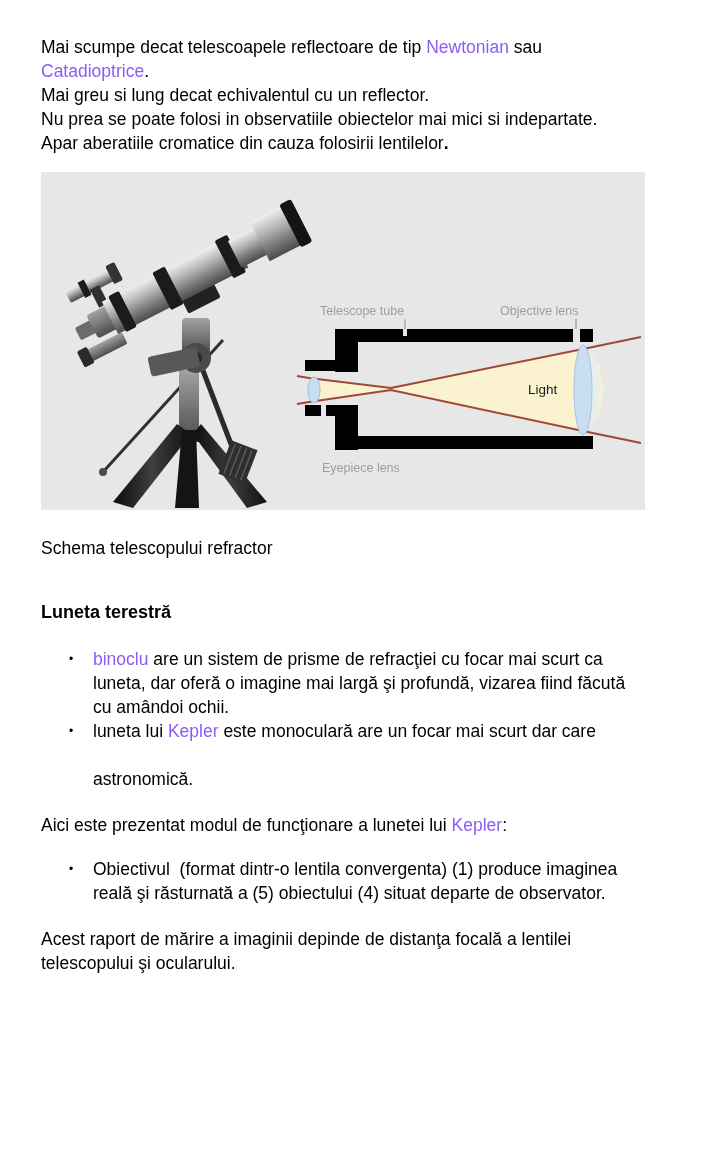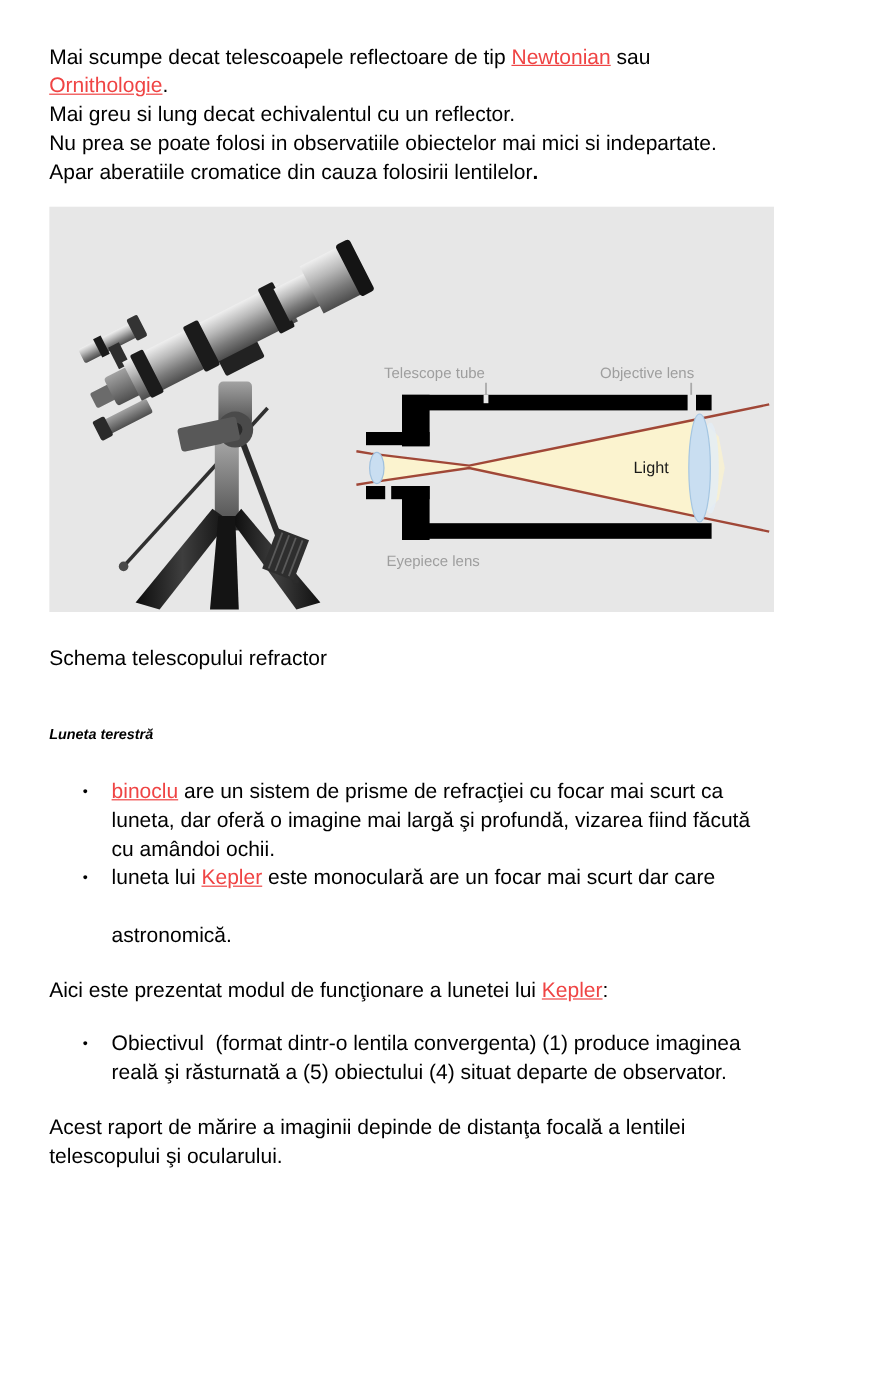--- a/index.html
+++ b/index.html
@@ -4,43 +4,43 @@
 <style>
   html,body{margin:0;padding:0;background:#ffffff;}
   body{
     width:726px;height:1155px;box-sizing:border-box;
     padding:35px 13px 0 41px;
     font-family:"Liberation Sans","DejaVu Sans",sans-serif;
     font-size:17.5px;line-height:24px;color:#000;
     overflow:hidden;
   }
   p{margin:0;}
-  a.lnk{color:#ef4444;text-decoration:underline;cursor:pointer;}
+  a.lnk{color:#8b5cf6;cursor:pointer;}
   .bold-dot{font-weight:bold;}
   figure.tele{margin:17px 0 0;width:544px;height:338px;}
   p.caption{margin:26px 0 0;width:672px;text-align:left;}
-  h3.sect{margin:40px 0 0;font-size:12px;line-height:24px;font-style:italic;font-weight:bold;}
+  h3.sect{margin:40px 0 0;font-size:18px;line-height:24px;font-weight:bold;}
   ul.blt{list-style:none;margin:23px 0 0;padding:0 0 0 52px;}
   ul.blt2{margin-top:20px;}
   ul.blt li{position:relative;}
   ul.blt li::before{content:"•";position:absolute;left:-24px;top:0;font-size:12px;line-height:24px;}
   ul.blt li span, ul.blt li a{white-space:pre-wrap;}
   p.mod{margin:23px 0 0 52px;font-style:italic;}
   p.kepler{margin:22px 0 0;}
   p.closing{margin:22px 0 0;}
   svg text{font-family:"Liberation Sans","DejaVu Sans",sans-serif;}
 </style>
 </head>
 <body>
 
 <main>
 
   <p>
     <span>Mai scumpe decat telescoapele reflectoare de tip </span><a class="lnk">Newtonian</a><span> sau</span><br>
-    <a class="lnk">Ornithologie</a><span>.</span><br>
+    <a class="lnk">Catadioptrice</a><span>.</span><br>
     <span>Mai greu si lung decat echivalentul cu un reflector.</span><br>
     <span>Nu prea se poate folosi in observatiile obiectelor mai mici si indepartate.</span><br>
     <span>Apar aberatiile cromatice din cauza folosirii lentilelor</span><span class="bold-dot">.</span>
   </p>
 
   <figure class="tele">
     <svg width="604" height="338" viewBox="0 0 604 338">
       <defs>
         <linearGradient id="gTube" x1="0" y1="0" x2="0" y2="1">
           <stop offset="0" stop-color="#efefef"></stop>

